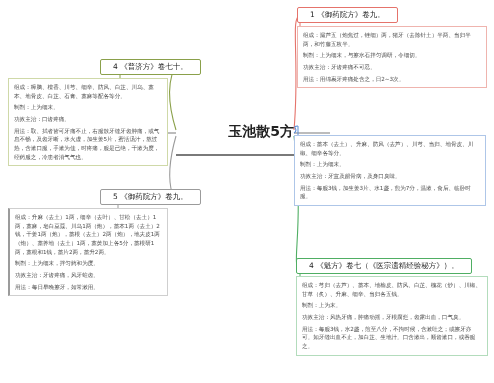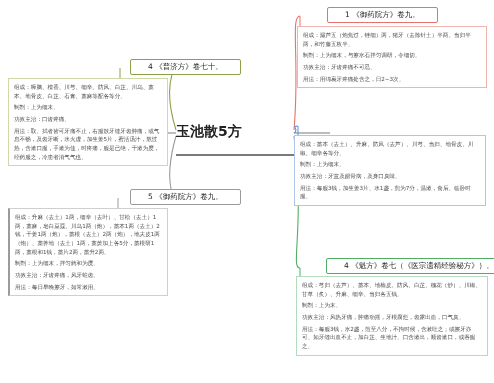--- a/index.html
+++ b/index.html
@@ -11,35 +11,34 @@
     overflow:hidden;
     color:#333;
   }
   #canvas{position:absolute;left:0;top:0;width:494px;height:383px;}
   svg.links{position:absolute;left:0;top:0;width:494px;height:383px;}
 
   .node{position:absolute;box-sizing:border-box;}
 
   .center{
     left:176px;top:110px;width:118px;height:46px;
-    display:flex;align-items:center;justify-content:flex-start;
+    display:flex;align-items:center;justify-content:flex-end;
     font-size:14px;font-weight:bold;color:#222;
     border-bottom:2px solid #7a7a7a;
   }
 
   .branch-title{
     position:absolute;box-sizing:border-box;
     border:1px solid #9b9b9b;border-radius:2px;
     background:#ffffff;
     font-size:7.5px;
     color:#222;
-    padding:3px 17px;
+    padding:3px 12px;
     white-space:nowrap;
     line-height:1.1;
-    margin-left:30px;
   }
 
   .detail{
     position:absolute;box-sizing:border-box;
     font-size:5.6px;
     line-height:1.55;
     color:#4a4a4a;
     padding:4px 5px;
   }
   .detail p{margin:0 0 3px 0;}

